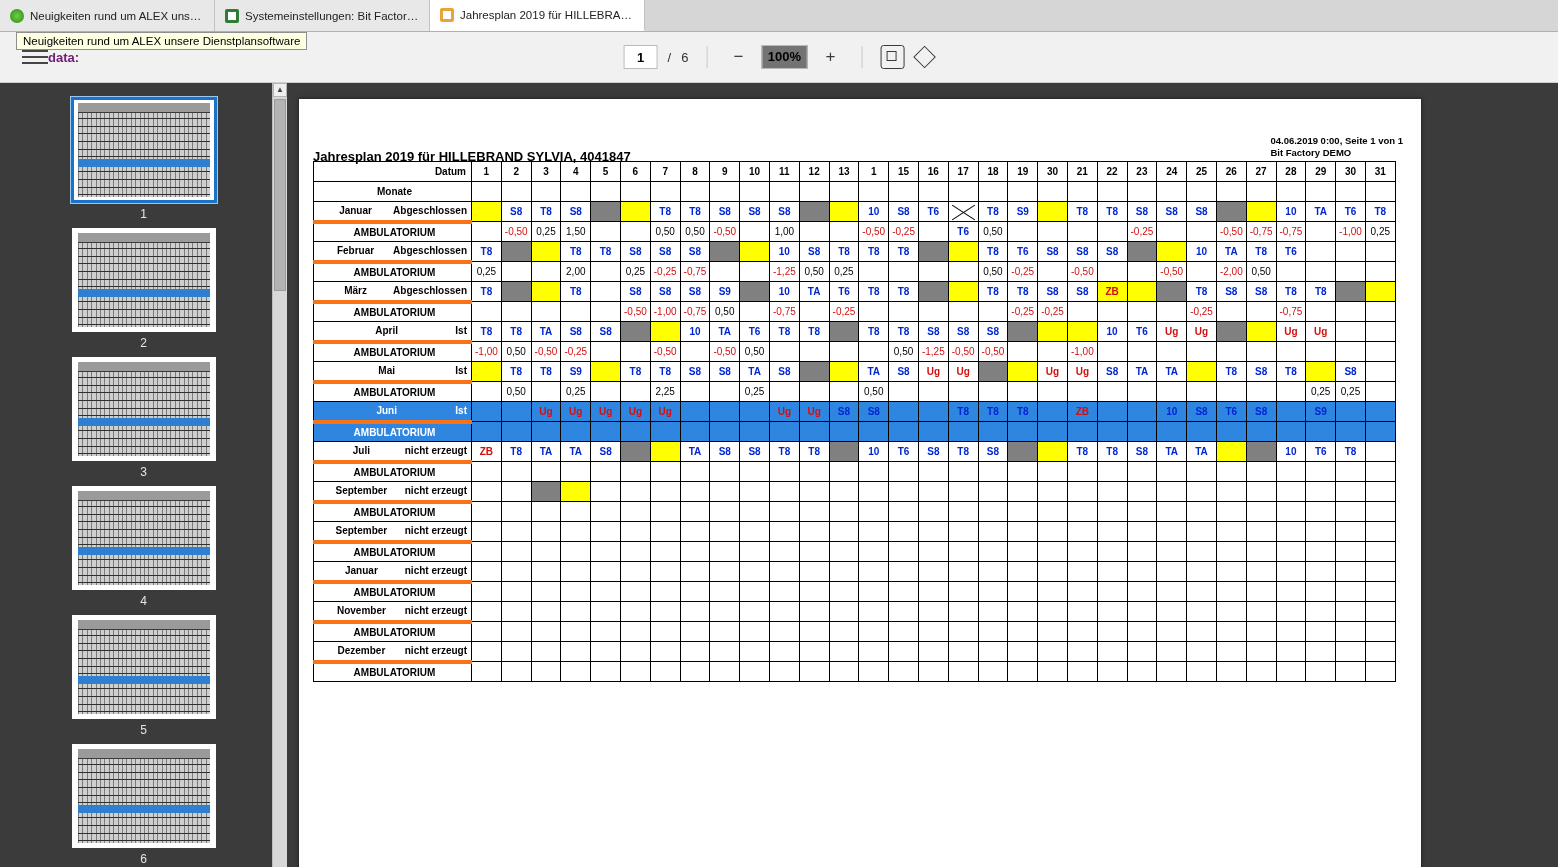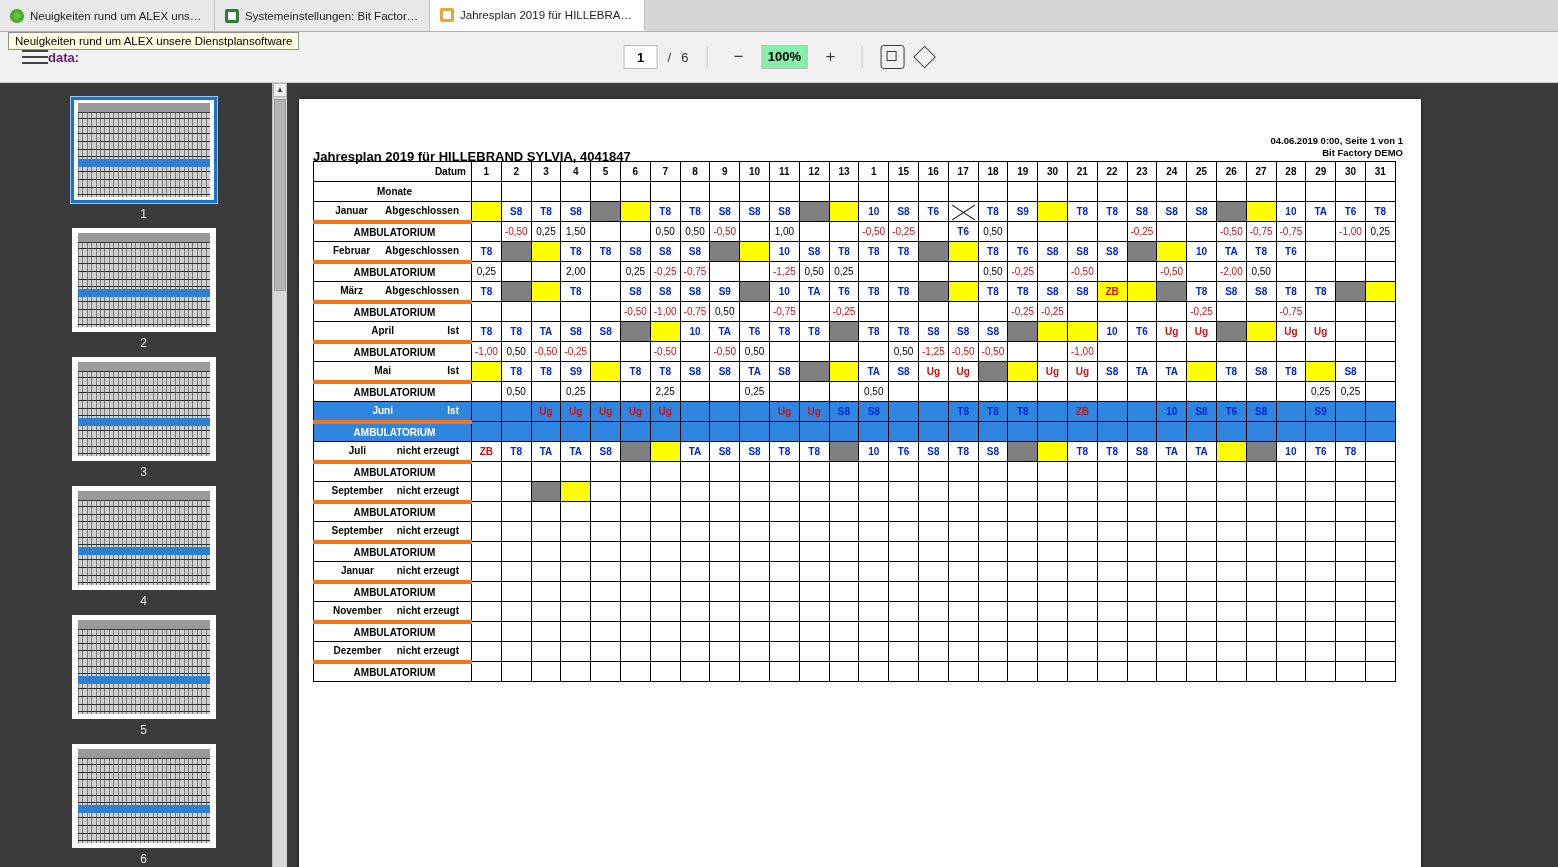--- a/index.html
+++ b/index.html
@@ -87,21 +87,21 @@
   }
   .fav.jp:after {
     content: "";
     position: absolute;
     left: 3px; top: 3px; right: 3px; bottom: 3px;
     background: #fff;
   }
   
   .tooltip {
     position: absolute;
-    left: 8px;
+    left: 16px;
     top: 32px;
     background: #ffffe1;
     border: 1px solid #8f8f8f;
     padding: 2px 6px;
     font-size: 11.5px;
     color: #000;
     z-index: 50;
     white-space: nowrap;
   }
   
@@ -172,21 +172,21 @@
     color: #3a3a3a;
     cursor: pointer;
     padding: 0;
   }
   .zoom-val {
     min-width: 46px;
     height: 24px;
     line-height: 22px;
     box-sizing: border-box;
     border: 1px solid #b9b9b9;
-    background: #86efac;
+    background: #737373;
     text-align: center;
     font-size: 13px;
     font-weight: bold;
   }
   .icon-sq {
     width: 22px;
     height: 22px;
     border: 1.6px solid #3a3a3a;
     border-radius: 3px;
     position: relative;
@@ -328,21 +328,20 @@
     left: 14px;
     right: 18px;
     top: 36px;
     font-size: 9.5px;
     font-weight: bold;
   }
   .ph-right {
     position: absolute;
     right: 0;
     top: 0;
-    text-align: right;
     line-height: 12px;
   }
   .ph-left {
     position: absolute;
     left: 0;
     top: 14px;
     font-size: 13px;
     font-weight: bold;
   }
   
@@ -365,21 +364,21 @@
   .c-label {
     width: 158px;
     text-align: left;
     padding-left: 4px !important;
     font-weight: bold;
     font-size: 12.5px;
     white-space: nowrap;
   }
   .c-label .r {
     float: right;
-    padding-right: 12px;
+    padding-right: 4px;
   }
   .daycol { width: 29.8px; }
   .hdr-datum {
     text-align: right !important;
     padding-right: 5px !important;
     font-weight: bold;
     font-size: 12.5px;
   }
   .daynum { font-weight: bold; font-size: 11.5px; }
   .r-shift td { height: 21px; }

